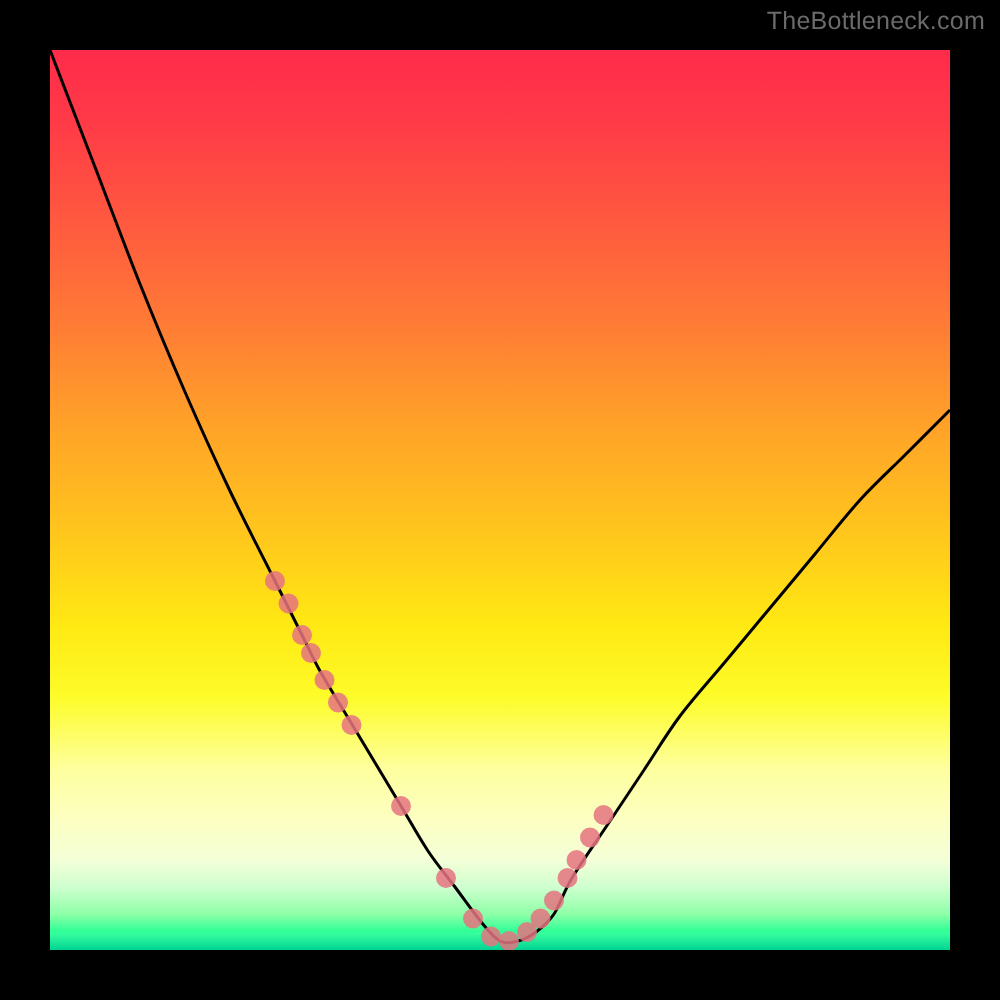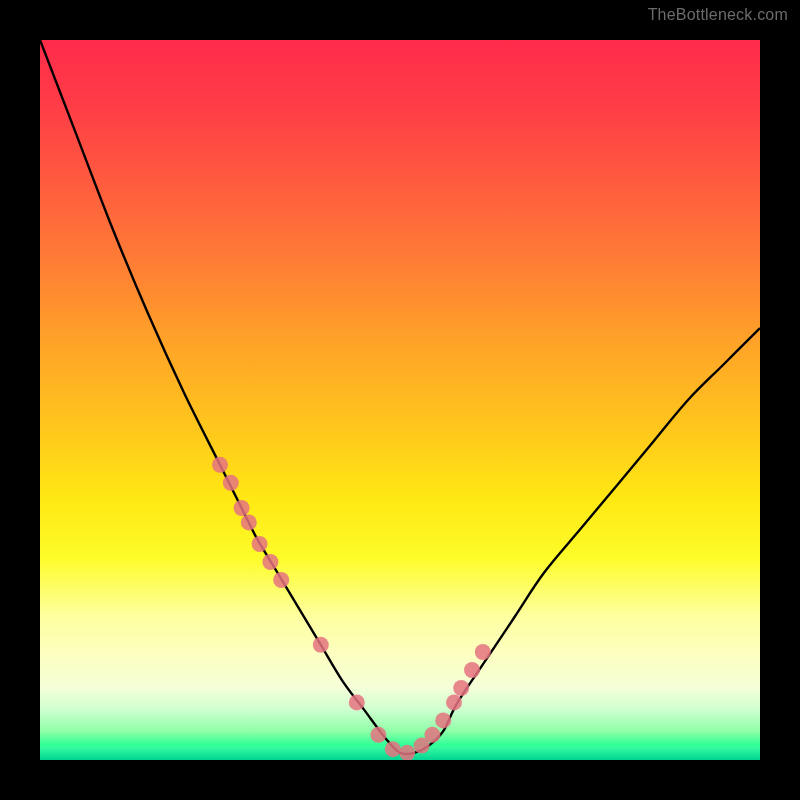--- a/index.html
+++ b/index.html
@@ -9,21 +9,21 @@
     background: #000;
     position: relative;
     overflow: hidden;
     font-family: Arial, sans-serif;
   }
   .watermark {
     position: absolute;
     top: 6px;
     right: 12px;
     color: #6b6b6b;
-    font-size: 16px;
+    font-size: 20px;
     font-weight: 500;
     z-index: 10;
     letter-spacing: 0.2px;
   }
   .plot-area {
     position: absolute;
     left: 40px;
     top: 40px;
     width: 720px;
     height: 720px;

